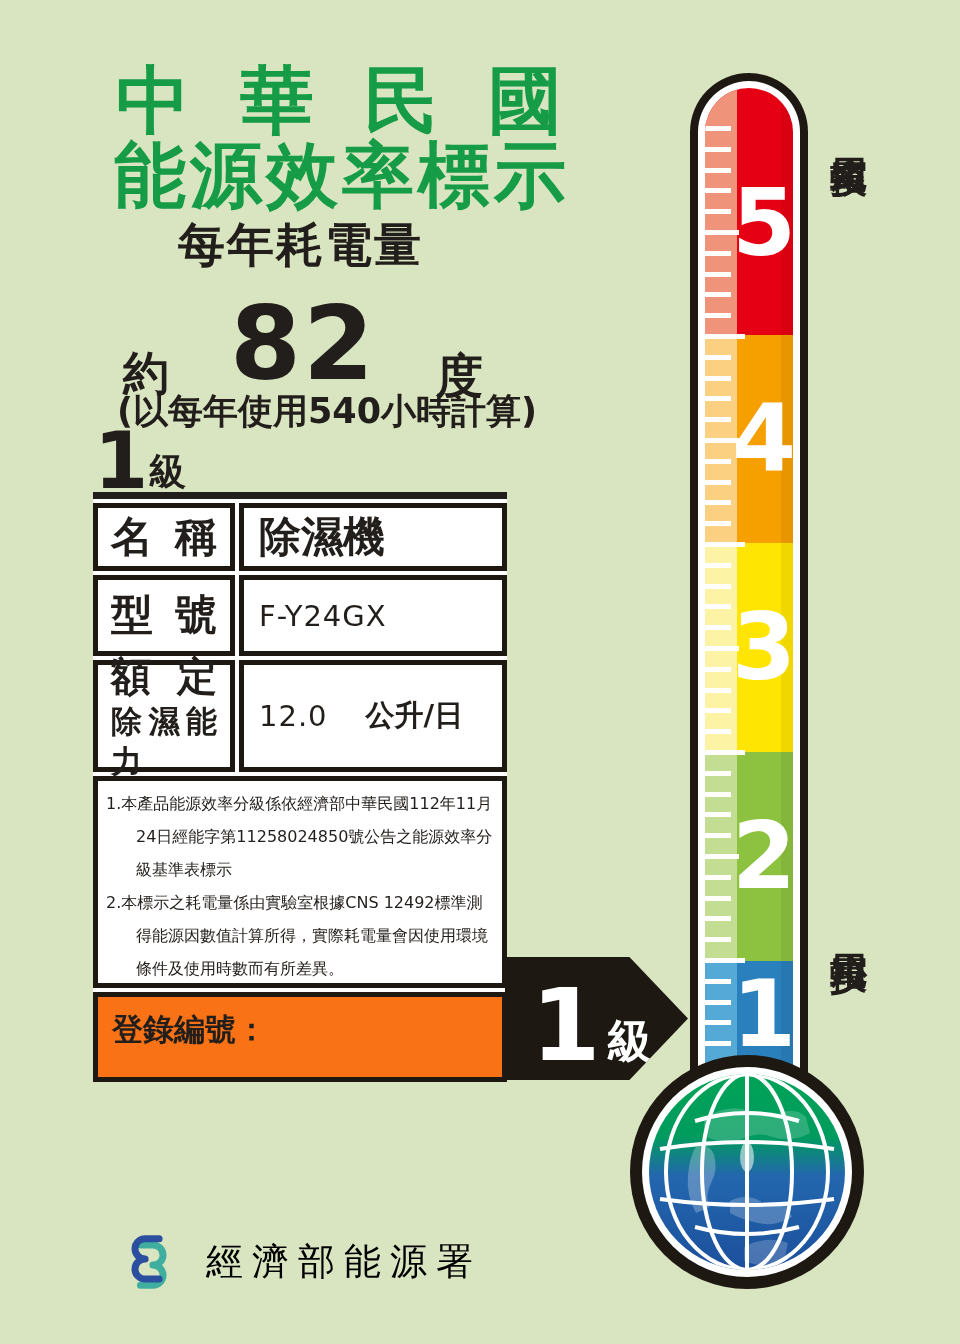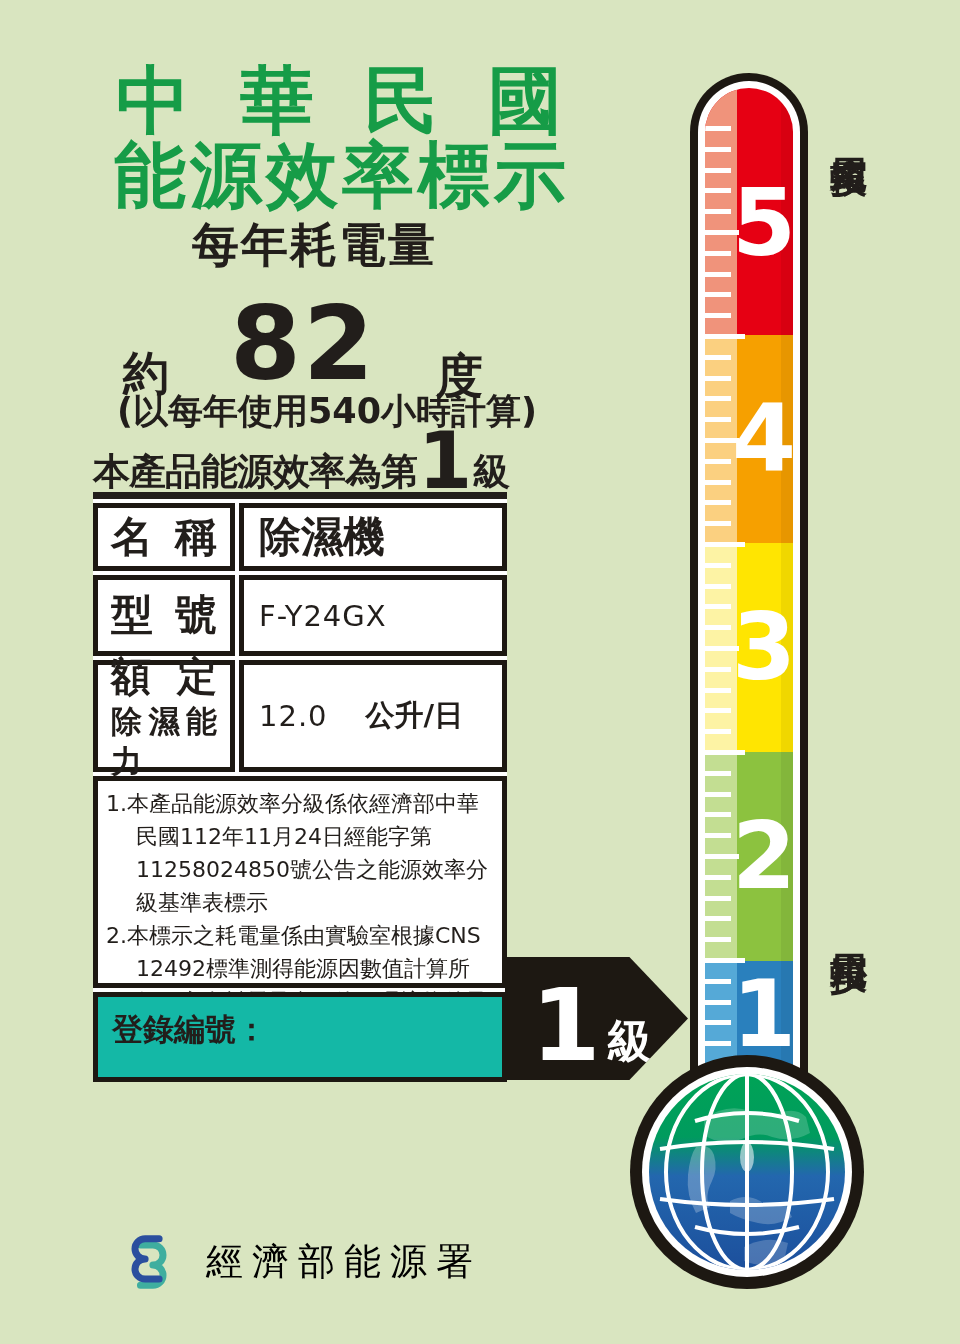--- a/index.html
+++ b/index.html
@@ -17,21 +17,21 @@
   
   .title-line1{
     position:absolute;left:116px;top:52px;width:500px;
     font-size:74px;font-weight:600;letter-spacing:50px;color:var(--title-green);white-space:nowrap;
   }
   .title-line2{
     position:absolute;left:114px;top:128px;width:500px;
     font-size:72px;font-weight:600;letter-spacing:4px;color:var(--title-green);white-space:nowrap;
   }
   .subtitle{
-    position:absolute;left:192px;top:214px;
+    position:absolute;left:178px;top:214px;
     font-size:47px;font-weight:600;letter-spacing:2px;white-space:nowrap;
   }
   .consumption{position:absolute;left:0;top:0;}
   .c-prefix{position:absolute;left:123px;top:343px;font-size:46px;font-weight:600;}
   .c-value{position:absolute;left:230px;top:293px;font-size:102px;font-weight:bold;letter-spacing:2px;line-height:1;}
   .c-unit{position:absolute;left:436px;top:345px;font-size:47px;font-weight:600;}
   .c-basis{position:absolute;left:117px;top:388px;font-size:35px;font-weight:600;white-space:nowrap;}
   .grade-head{
     position:absolute;left:93px;top:424px;width:414px;height:68px;
     display:flex;align-items:flex-end;white-space:nowrap;
@@ -54,25 +54,25 @@
   .cell.lab .jline{width:100%;text-align:justify;text-align-last:justify;line-height:1.2;}
   .cell.lab .jline.small{font-size:31px;line-height:1.3;}
   .cell.lab .jline.mid{font-size:40px;line-height:1.25;}
   .cell.val{flex:1;display:flex;align-items:center;padding-left:15px;font-size:42px;font-weight:600;}
   .cell.val .big{font-size:29px;font-weight:normal;letter-spacing:1px;}
   .cell.val .unit{font-size:29px;font-weight:600;margin-left:38px;}
   .cell.val .unit.tight{margin-left:24px;font-size:28px;}
   .r1{height:68px;} .r2{height:81px;} .r3{height:112px;} .r4{height:118px;}
   .notes-box{
     height:212px;border:5px solid var(--tube-ink);background:#fff;
-    padding:6px 8px 0 8px;font-size:22px;line-height:33px;font-weight:500;
+    padding:6px 8px 0 8px;font-size:16px;line-height:33px;font-weight:500;
   }
   .note-p{padding-left:30px;text-indent:-30px;letter-spacing:0;}
   .reg-box{
-    height:90px;border:5px solid var(--tube-ink);background:#14b8a6;
+    height:90px;border:5px solid var(--tube-ink);background:#f97316;
     display:flex;align-items:baseline;padding:12px 0 0 14px;
   }
   .reg-label{font-size:31px;font-weight:600;}
   .reg-number{font-size:37px;font-weight:bold;margin-left:8px;letter-spacing:1px;}
   
   .footer{position:absolute;left:120px;top:1234px;display:flex;align-items:center;}
   .agency-text{font-size:37px;letter-spacing:9px;color:#000000;margin-left:28px;white-space:nowrap;}
   
   .tube{
     position:absolute;left:690px;top:73px;width:118px;height:1020px;
@@ -118,21 +118,20 @@
   <div class="subtitle">每年耗電量</div>
 
   <div class="consumption">
     <span class="c-prefix">約</span>
     <span class="c-value">82</span>
     <span class="c-unit">度</span>
     <div class="c-basis">(以每年使用540小時計算)</div>
   </div>
 
   <div class="grade-head">
-    <span class="gh-prefix">本產品能源效率為第</span>
     <span class="gh-grade">1</span>
     <span class="gh-suffix">級</span>
   </div>
 
   <div class="spec-table">
     <div class="underline-bar"></div>
 
     <div class="row r1">
       <div class="cell lab">
         <div class="jline">名稱</div>

